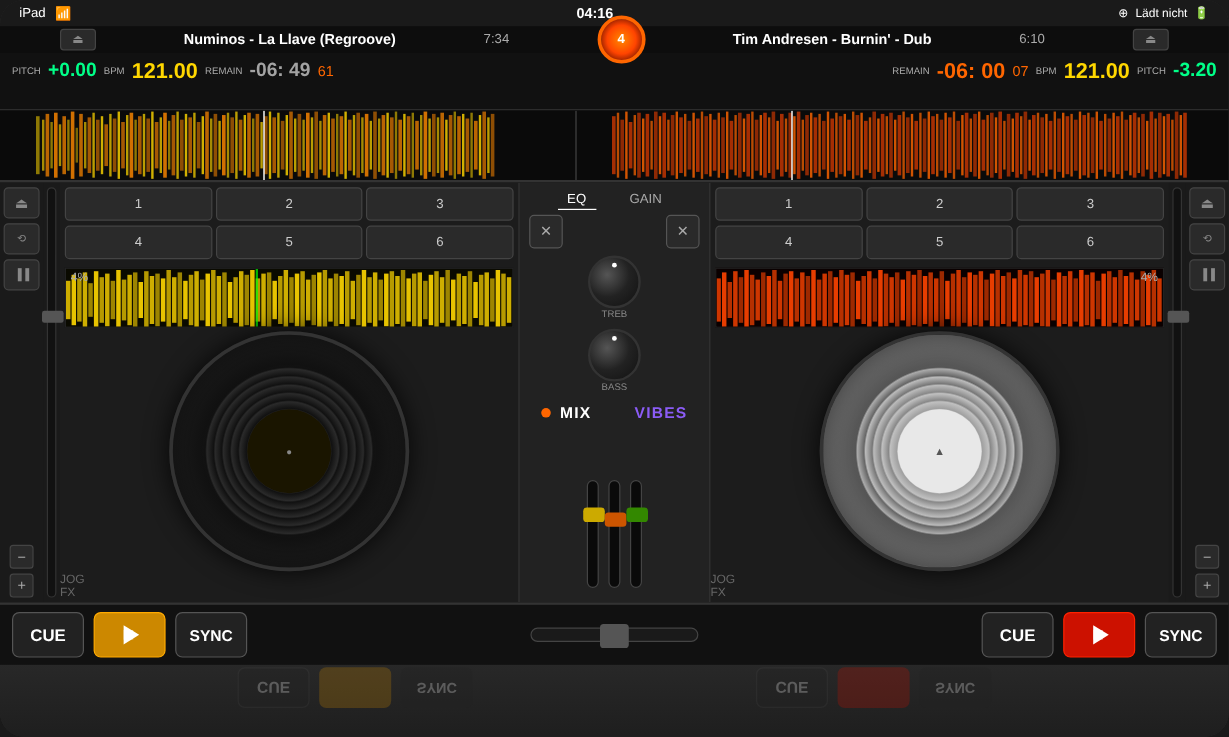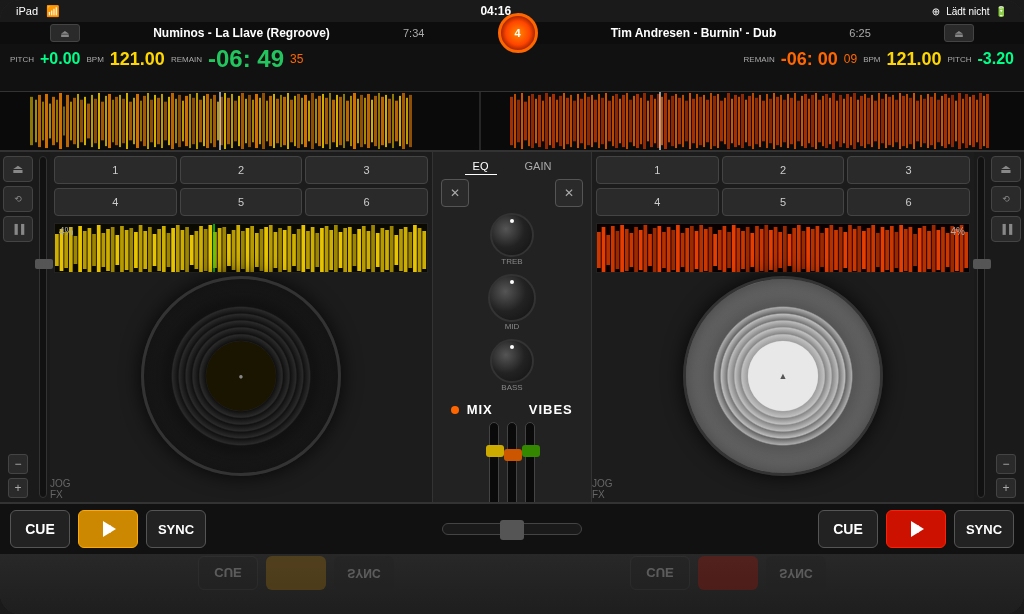--- a/index.html
+++ b/index.html
@@ -453,47 +453,47 @@
 
   <div class="dj-interface">
 
     <div class="top-info-bar">
       <div class="track-names-row">
         <div style="width:30px;height:18px;background:#2a2a2a;border:1px solid #444;border-radius:3px;display:flex;align-items:center;justify-content:center;color:#888;font-size:10px;">⏏</div>
         <span style="color:#fff;font-size:12px;font-weight:bold;">Numinos - La Llave (Regroove)</span>
         <span style="color:#aaa;font-size:11px;">7:34</span>
         <div class="circle-indicator" style="font-size:11px;">4</div>
         <span style="color:#fff;font-size:12px;font-weight:bold;">Tim Andresen - Burnin' - Dub</span>
-        <span style="color:#aaa;font-size:11px;">6:25</span>
+        <span style="color:#aaa;font-size:11px;">6:10</span>
         <div style="width:30px;height:18px;background:#2a2a2a;border:1px solid #444;border-radius:3px;display:flex;align-items:center;justify-content:center;color:#888;font-size:10px;">⏏</div>
       </div>
       <div class="bpm-row">
 
         <div style="display:flex;align-items:center;gap:6px;flex:1;">
           <div style="display:flex;flex-direction:column;align-items:center;">
             <span style="color:#aaa;font-size:8px;">PITCH</span>
           </div>
           <span style="color:#00ff88;font-size:16px;font-weight:bold;">+0.00</span>
           <div style="display:flex;flex-direction:column;align-items:center;">
             <span style="color:#aaa;font-size:8px;">BPM</span>
           </div>
           <span style="color:#ffd700;font-size:18px;font-weight:bold;">121.00</span>
           <div style="display:flex;flex-direction:column;align-items:center;">
             <span style="color:#aaa;font-size:8px;">REMAIN</span>
           </div>
-          <span style="color:#22c55e;font-size:24px;font-weight:bold;">-06: 49</span>
-          <span style="color:#ff6600;font-size:12px;">35</span>
+          <span style="color:#a3a3a3;font-size:16px;font-weight:bold;">-06: 49</span>
+          <span style="color:#ff6600;font-size:12px;">61</span>
         </div>
 
         <div style="display:flex;align-items:center;gap:6px;flex:1;justify-content:flex-end;">
           <div style="display:flex;flex-direction:column;align-items:center;">
             <span style="color:#aaa;font-size:8px;">REMAIN</span>
           </div>
           <span style="color:#ff6600;font-size:18px;font-weight:bold;">-06: 00</span>
-          <span style="color:#ff6600;font-size:12px;">09</span>
+          <span style="color:#ff6600;font-size:12px;">07</span>
           <div style="display:flex;flex-direction:column;align-items:center;">
             <span style="color:#aaa;font-size:8px;">BPM</span>
           </div>
           <span style="color:#ffd700;font-size:18px;font-weight:bold;">121.00</span>
           <div style="display:flex;flex-direction:column;align-items:center;">
             <span style="color:#aaa;font-size:8px;">PITCH</span>
           </div>
           <span style="color:#00ff88;font-size:16px;font-weight:bold;">-3.20</span>
         </div>
       </div>
@@ -910,37 +910,31 @@
           <div class="x-btn">✕</div>
         </div>
 
         <div style="display:flex;flex-direction:column;align-items:center;margin:4px 0;">
           <div class="knob" style="width:44px;height:44px;">
             <div class="knob-dot"></div>
           </div>
           <span class="knob-label">TREB</span>
         </div>
 
-        <div style="display:flex;flex-direction:column;align-items:center;margin:4px 0;">
-          <div class="knob" style="width:48px;height:48px;">
-            <div class="knob-dot"></div>
-          </div>
-          <span class="knob-label">MID</span>
-        </div>
 
         <div style="display:flex;flex-direction:column;align-items:center;margin:4px 0;">
           <div class="knob" style="width:44px;height:44px;">
             <div class="knob-dot"></div>
           </div>
           <span class="knob-label">BASS</span>
         </div>
 
         <div style="margin:4px 0;text-align:center;">
           <span style="display:inline-block;width:8px;height:8px;background:#ff6600;border-radius:50%;margin-right:3px;vertical-align:middle;"></span>
-          <span style="color:#fff;font-size:13px;font-weight:bold;letter-spacing:1px;">MIX<span style="color:#ffffff;margin-left:36px;">VIBES</span></span>
+          <span style="color:#fff;font-size:13px;font-weight:bold;letter-spacing:1px;">MIX<span style="color:#8b5cf6;margin-left:36px;">VIBES</span></span>
         </div>
 
         <div class="mixer-faders">
           <div class="mixer-channel">
             <div class="fader-visual">
               <div class="fader-cap yellow" style="top:25%;"></div>
             </div>
           </div>
           <div class="mixer-channel">
             <div class="fader-visual">

